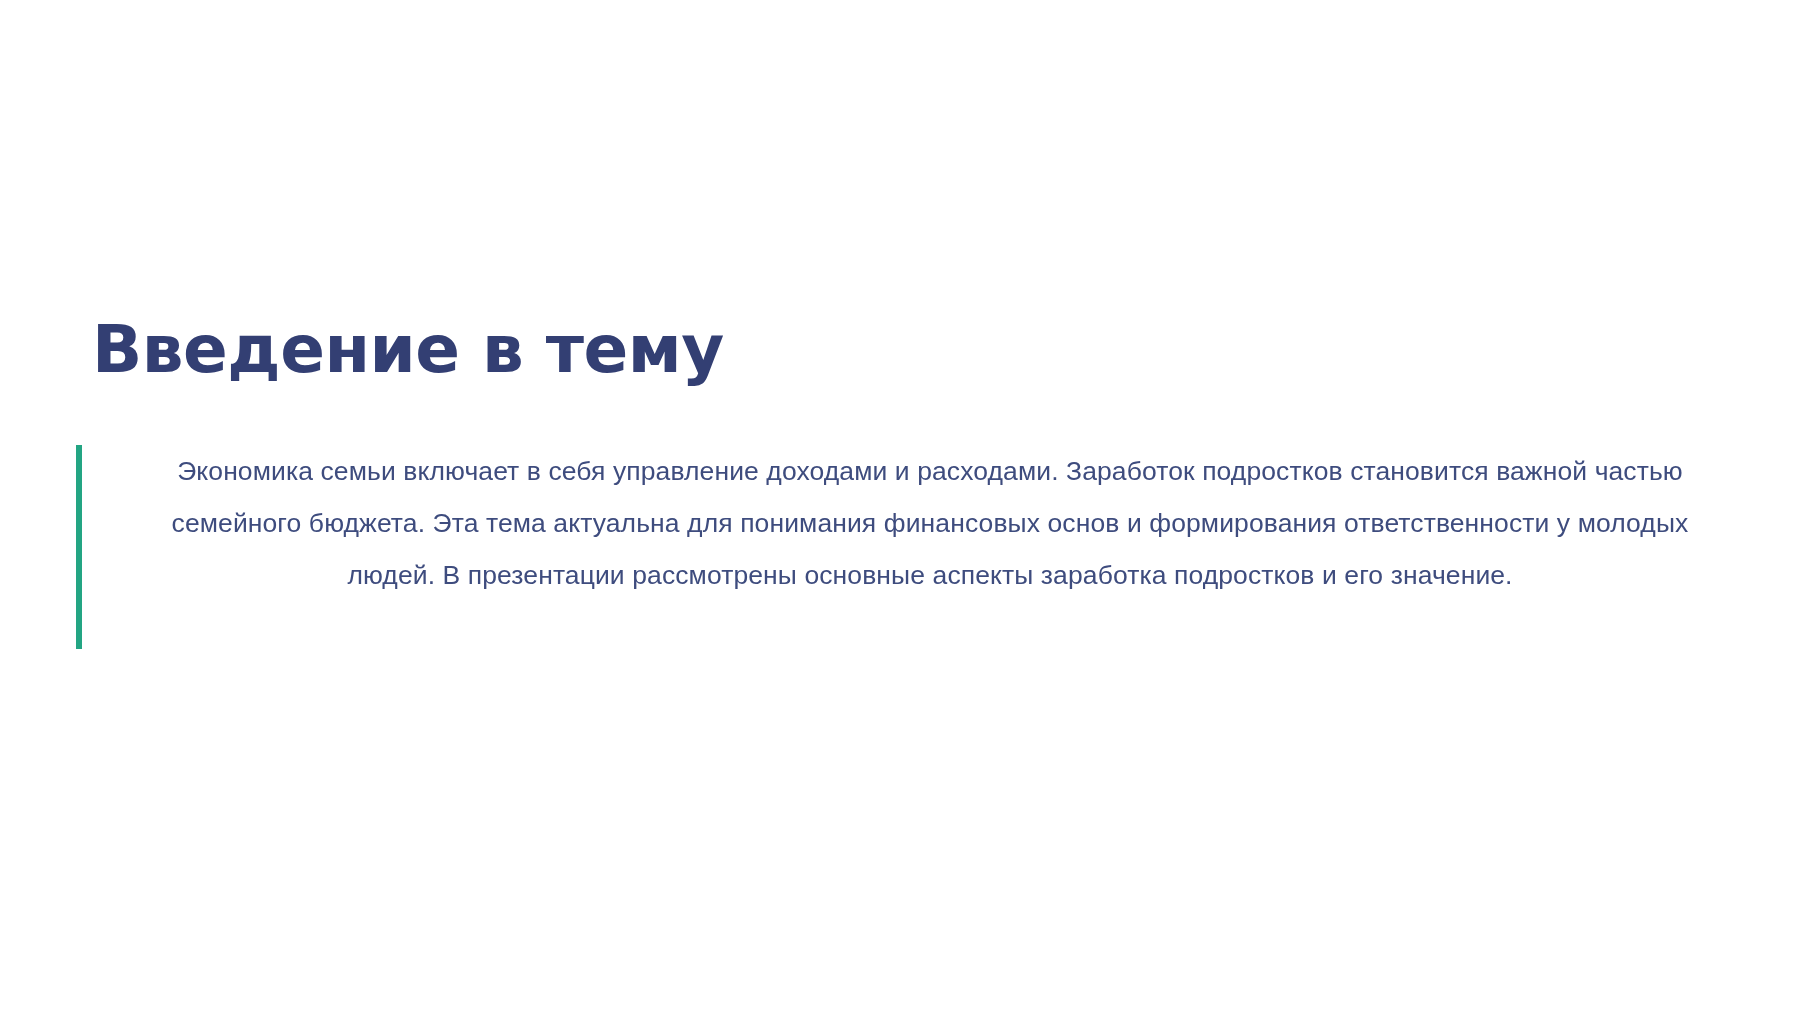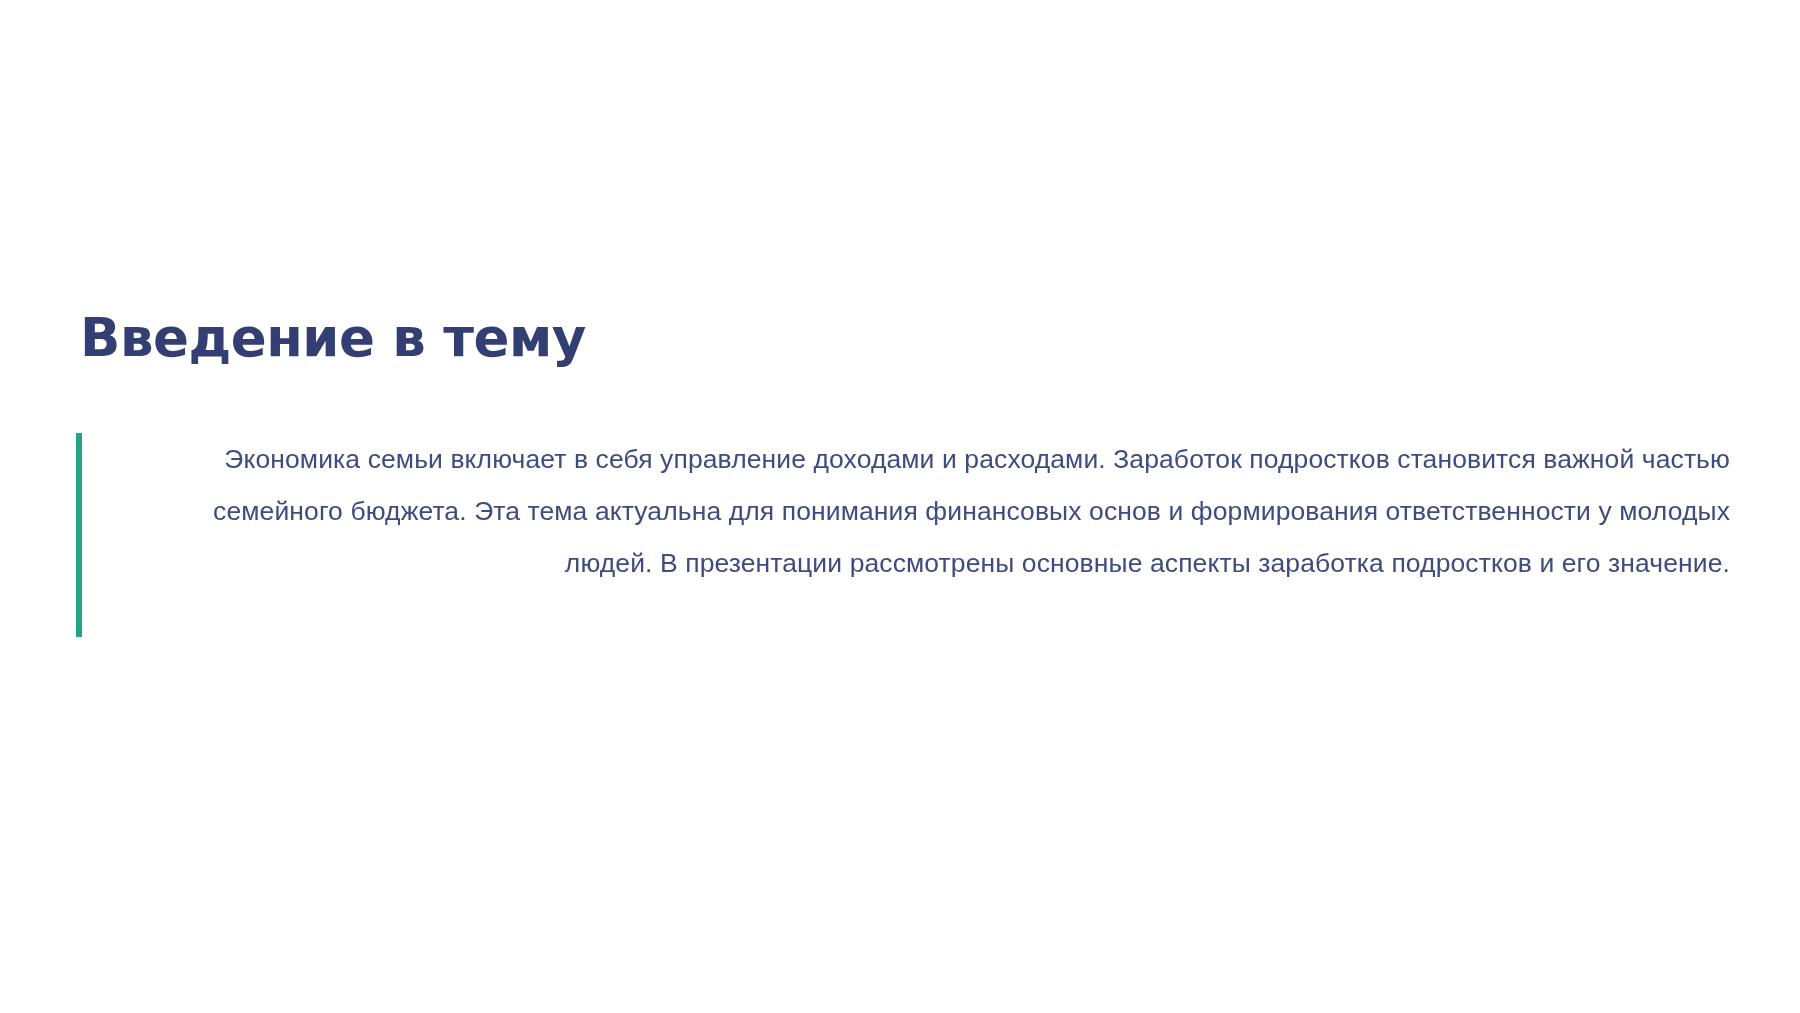--- a/index.html
+++ b/index.html
@@ -25,24 +25,24 @@
 
   .slide-body {
     position: absolute;
     left: 76px;
     top: 296px;
     width: 1660px;
   }
 
   
   .slide-title {
-    margin: 4px;
+    margin: 16px;
     padding: 0;
     font-family: "DejaVu Sans", "Liberation Sans", sans-serif;
-    font-size: 53px;
+    font-size: 66px;
     line-height: 76px;
     font-weight: 700;
     letter-spacing: -0.5px;
     color: #333f73;
     white-space: nowrap;
     -webkit-font-smoothing: antialiased;
   }
 
   
   .lead-block {
@@ -65,21 +65,21 @@
   .lead-text {
     margin: 0;
     padding: 0;
     font-family: "Liberation Sans", "DejaVu Sans", sans-serif;
     font-size: 26.5px;
     line-height: 52px;
     font-weight: 400;
     color: #3e4c7e;
     letter-spacing: 0.1px;
     max-width: 1600px;
-    text-align: right;
+    text-align: center;
   }
 </style>
 </head>
 <body>
 
 <div class="slide">
 
   <div class="slide-body">
 
     <h1 class="slide-title">Введение в тему</h1>

